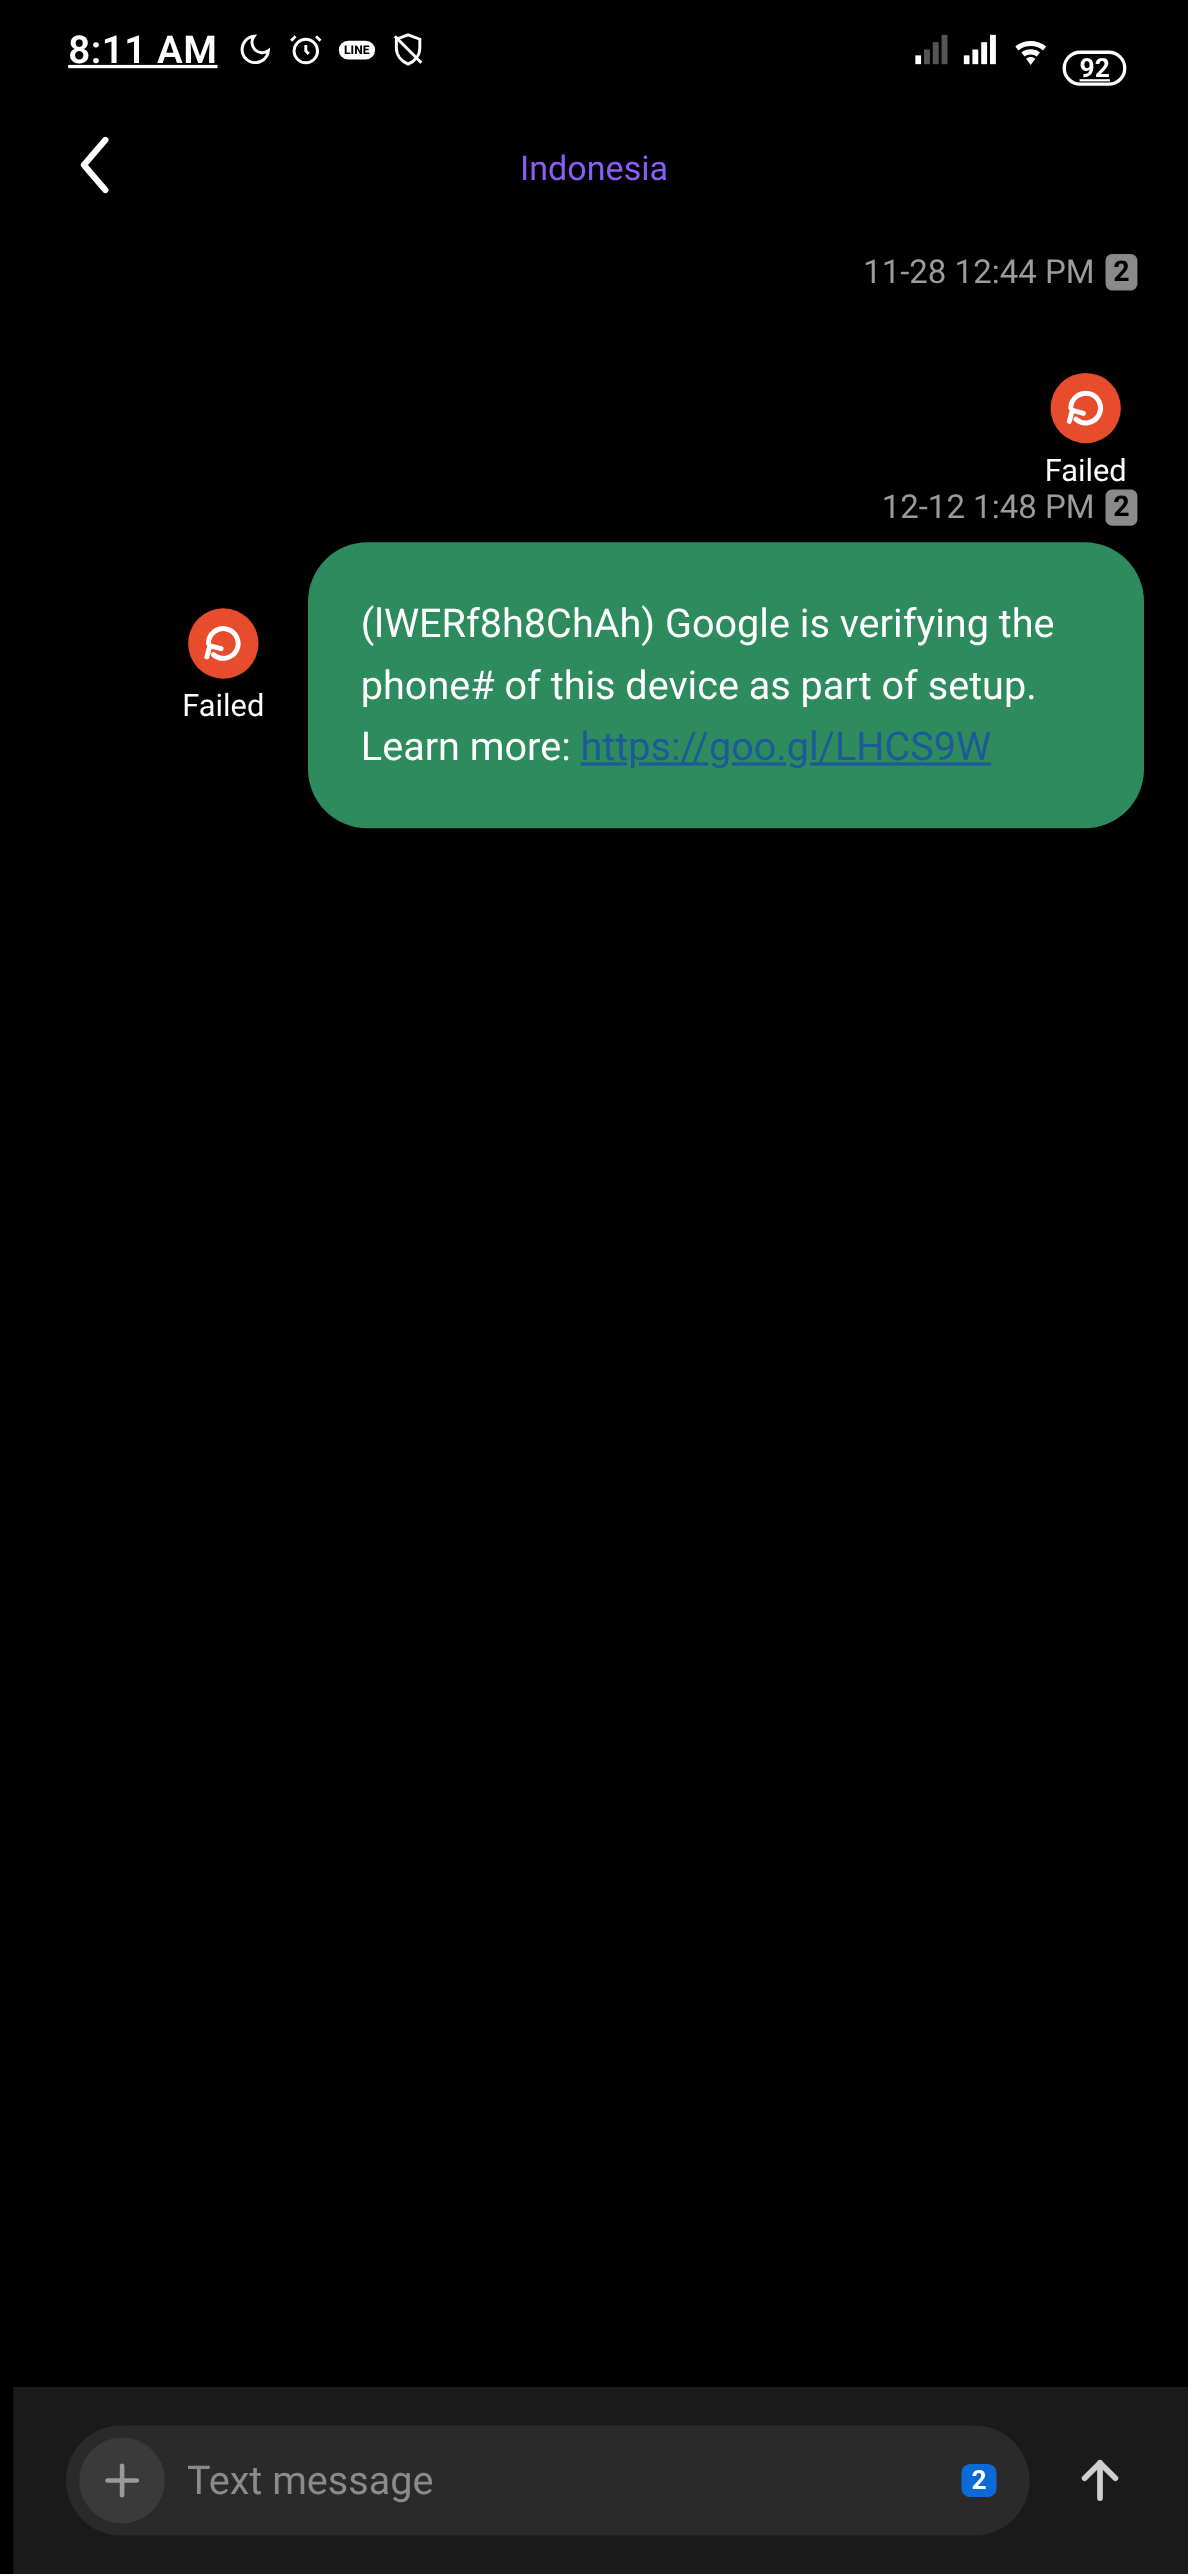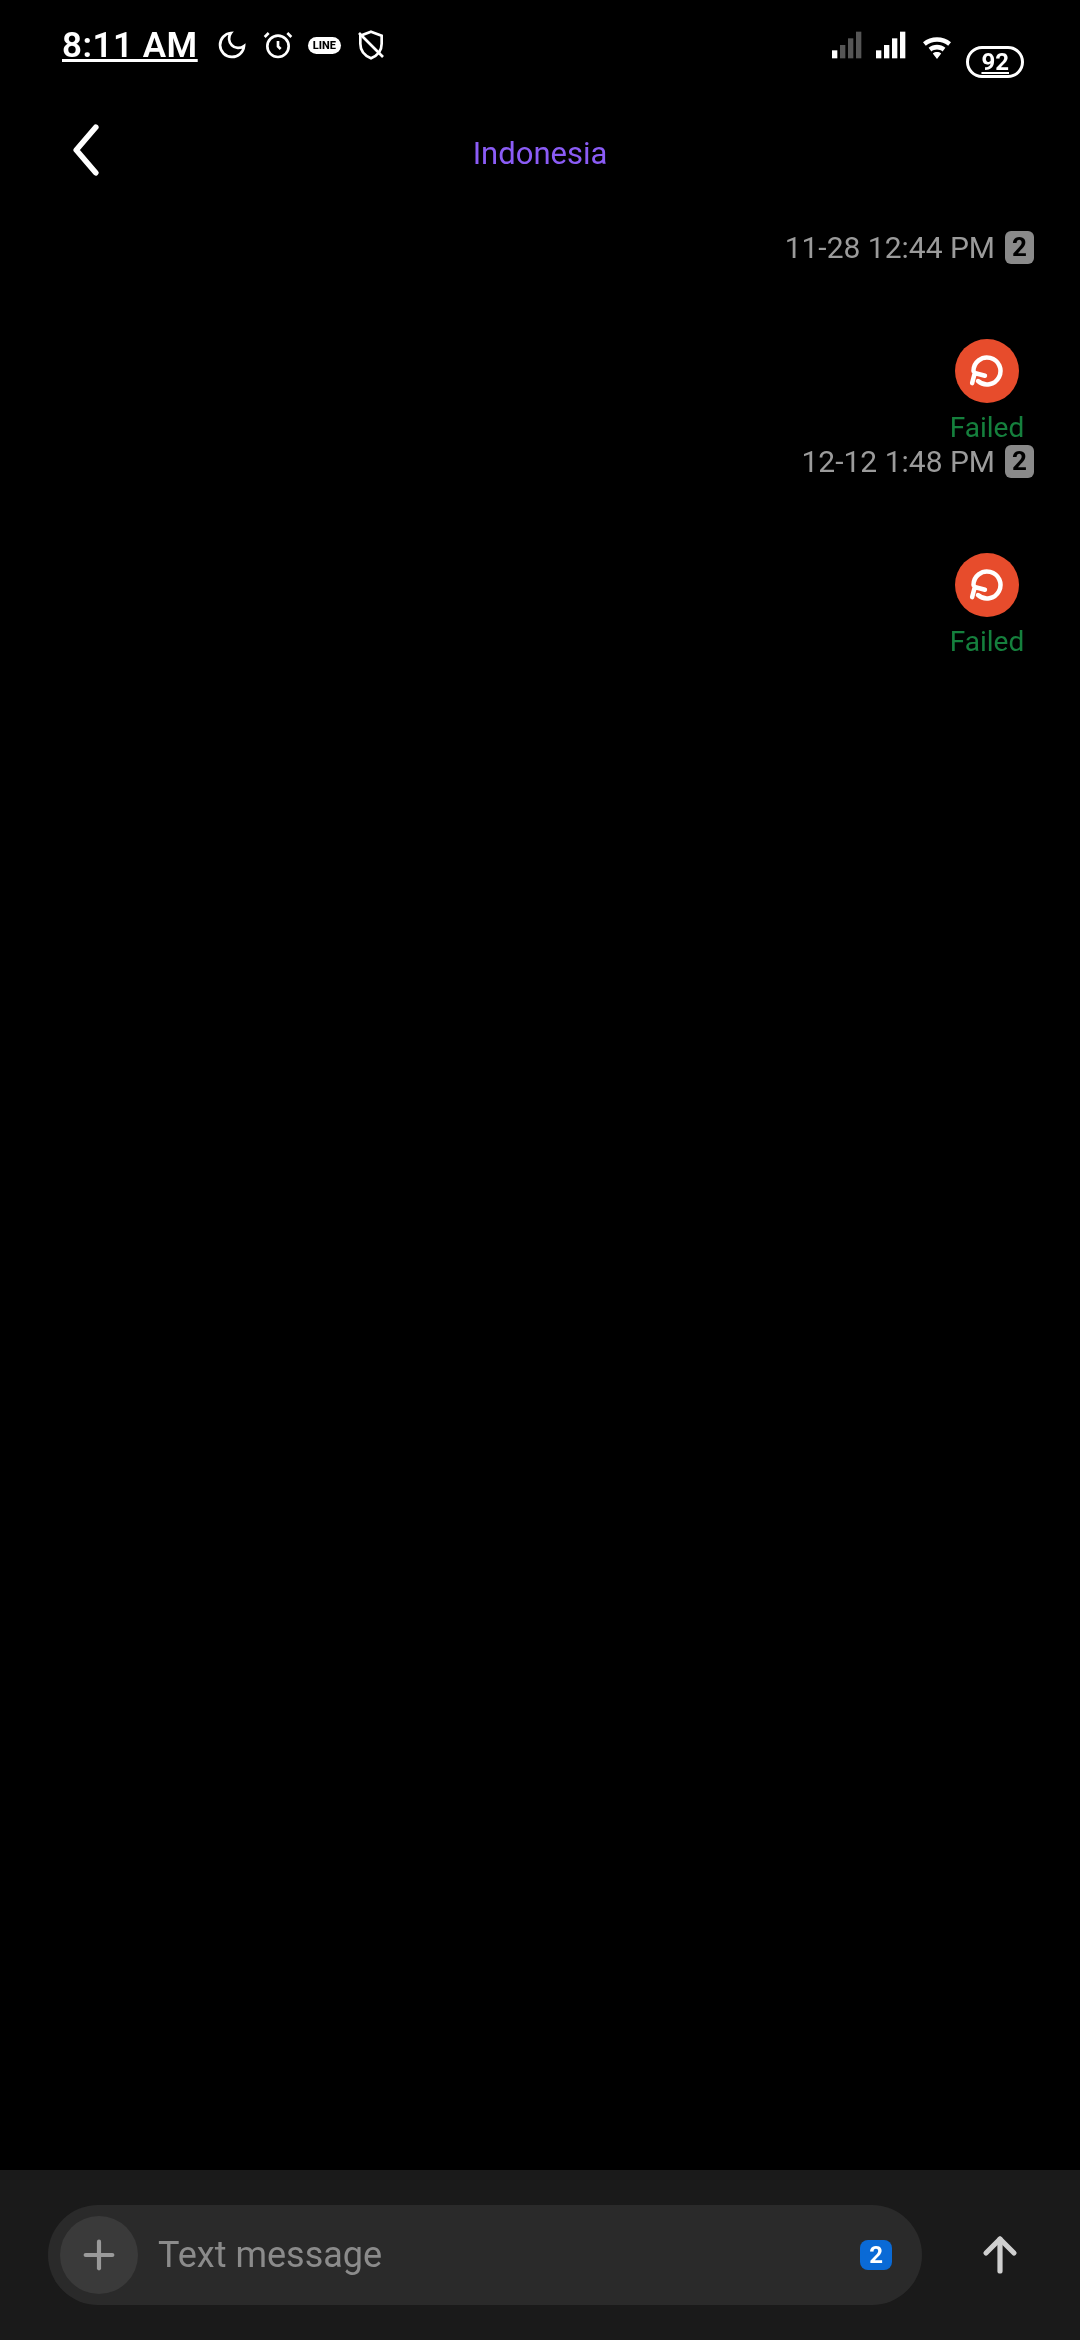--- a/index.html
+++ b/index.html
@@ -103,45 +103,45 @@
     align-items: center;
     gap: 8px;
     margin-top: 60px;
   }
   .retry-circle {
     width: 64px; height: 64px;
     background: #e74c2c;
     border-radius: 50%;
     display: flex; align-items: center; justify-content: center;
   }
-  .failed-label { color: #15803d; font-size: 28px; }
+  .failed-label { color: #ffffff; font-size: 28px; }
   .bubble {
     background: #2e8b5e;
     border-radius: 54px;
     padding: 46px 48px;
     max-width: 760px;
     color: #ffffff;
     font-size: 36px;
     line-height: 1.56;
   }
   .bubble a {
     color: #1e5a99;
     text-decoration: underline;
   }
 
   
   .composer {
     position: absolute;
-    bottom: 0; left: 0; right: 0;
+    bottom: 0; left: 12px; right: 0;
     height: 170px;
     background: #1a1a1a;
     display: flex;
     align-items: center;
     padding: 0 44px 0 48px;
-    gap: 42px;
+    gap: 28px;
   }
   .compose-field {
     flex: 1;
     background: #2a2a2a;
     border-radius: 60px;
     height: 100px;
     display: flex;
     align-items: center;
     padding: 0 30px 0 12px;
     gap: 20px;
@@ -261,20 +261,23 @@
     <div class="msg-row">
       <div class="failed-col">
         <div class="retry-circle">
           <svg width="36" height="36" viewBox="0 0 24 24" fill="none" stroke="#fff" stroke-width="3" stroke-linecap="round">
               <path d="M3 12a9 9 0 1 1 3 6.7"></path>
               <polyline points="3,21 3,14 10,14" transform="rotate(15 6 17)"></polyline>
             </svg>
         </div>
         <div class="failed-label">Failed</div>
       </div>
+      <div class="bubble">
+        <span>(lWERf8h8ChAh) Google is verifying the phone# of this device as part of setup. Learn more: </span><a href="#">https://goo.gl/LHCS9W</a>
+      </div>
     </div>
   </div>
 
 </div>
 
 <div class="composer">
   <div class="compose-field">
     <div class="plus-btn">
       <svg width="40" height="40" viewBox="0 0 24 24" stroke="#9a9a9a" stroke-width="2.5" stroke-linecap="round">
           <line x1="12" y1="4" x2="12" y2="20"></line>

